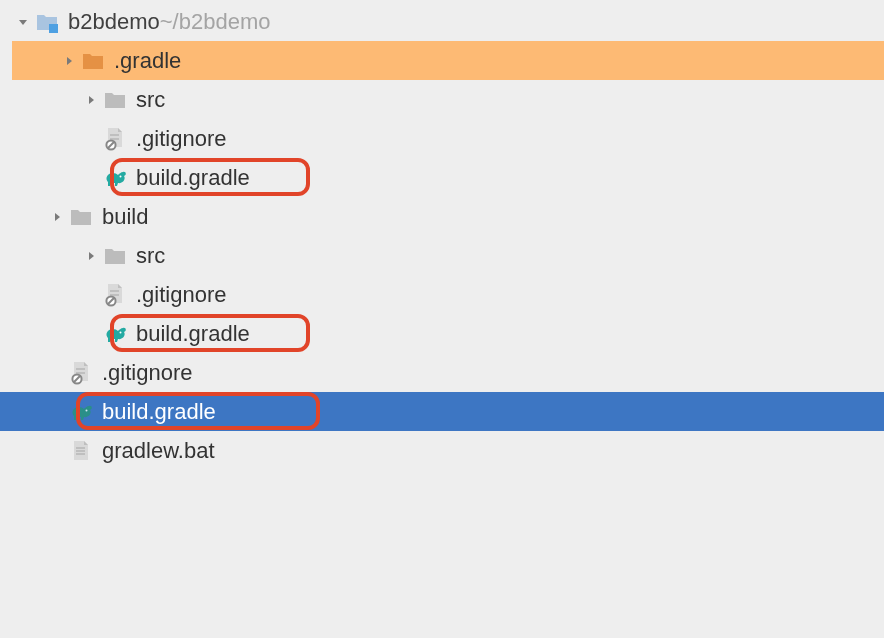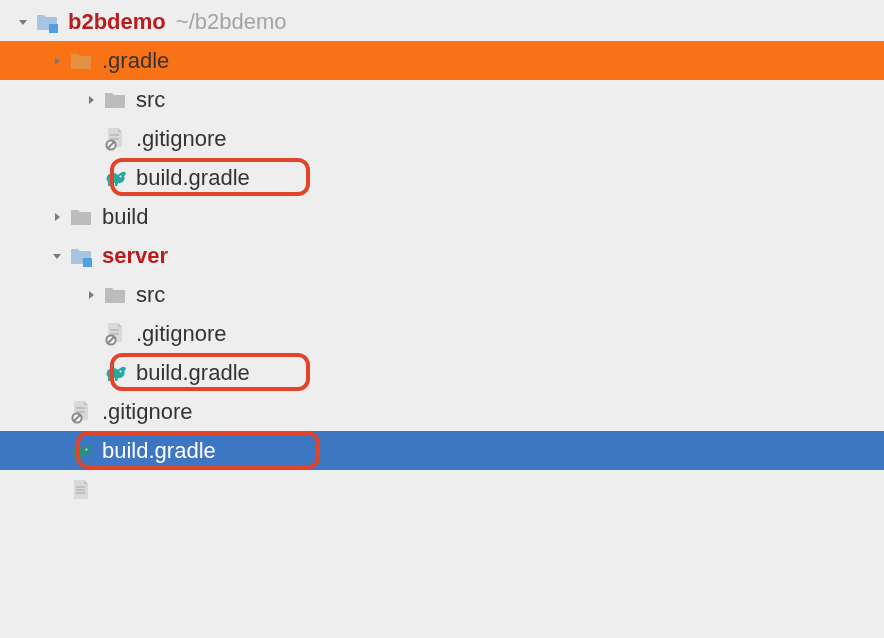--- a/index.html
+++ b/index.html
@@ -17,43 +17,43 @@
     padding-top: 2px;
   }
   .row {
     display: flex;
     align-items: center;
     height: 39px;
     padding-left: 12px;
     white-space: nowrap;
     position: relative;
   }
-  .row.highlight-yellow { background: #f97316; }
+  .row.highlight-yellow { background: #fdba74; margin-left: 12px; }
   .row.highlight-sel   { background: #3d76c3; color: #ffffff; }
   .indent { display:inline-block; }
   .arrow {
     width: 22px;
     display: inline-flex;
     justify-content: center;
     align-items: center;
     color: #7a7a7a;
     font-size: 16px;
     user-select: none;
   }
   .icon {
     width: 26px;
     display: inline-flex;
     justify-content: center;
     align-items: center;
     margin-right: 8px;
   }
   .icon svg { display:block; }
   .label { display:inline-block; }
-  .bold { font-weight: 700; color:#b91c1c; }
-  .dim  { color: #a4a4a4; margin-left: 10px; font-weight:400; }
+  .bold { font-weight: 400; color:#404040; }
+  .dim  { color: #a4a4a4; font-weight:400; }
   .callout {
     position: absolute;
     border: 4px solid #e14429;
     border-radius: 12px;
     pointer-events: none;
   }
 </style>
 </head>
 <body>
 
@@ -184,34 +184,20 @@
         </svg>
       </span>
     <span class="icon">
         <svg width="22" height="22" viewBox="0 0 22 22">
           <use href="#ic-folder-grey"></use>
         </svg>
       </span>
     <span class="label">build</span>
   </div>
 
-  <div class="row">
-    <span class="indent" style="width:34px"></span>
-    <span class="arrow">
-        <svg width="12" height="12" viewBox="0 0 12 12">
-          <path d="M2 4 L10 4 L6 9 Z" fill="#7a7a7a"></path>
-        </svg>
-      </span>
-    <span class="icon">
-        <svg width="22" height="22" viewBox="0 0 22 22">
-          <use href="#ic-module"></use>
-        </svg>
-      </span>
-    <span class="label bold">server</span>
-  </div>
 
   <div class="row">
     <span class="indent" style="width:68px"></span>
     <span class="arrow">
         <svg width="12" height="12" viewBox="0 0 12 12">
           <path d="M4 2 L9 6 L4 10 Z" fill="#7a7a7a"></path>
         </svg>
       </span>
     <span class="icon">
         <svg width="22" height="22" viewBox="0 0 22 22">
@@ -264,16 +250,17 @@
   </div>
 
 
   <div class="row">
     <span class="indent" style="width:56px"></span>
     <span class="icon">
         <svg width="22" height="22" viewBox="0 0 22 22">
           <use href="#ic-text"></use>
         </svg>
       </span>
+    <span class="label">gradlew.bat</span>
   </div>
 
 
 </div>
 
 </body></html>

